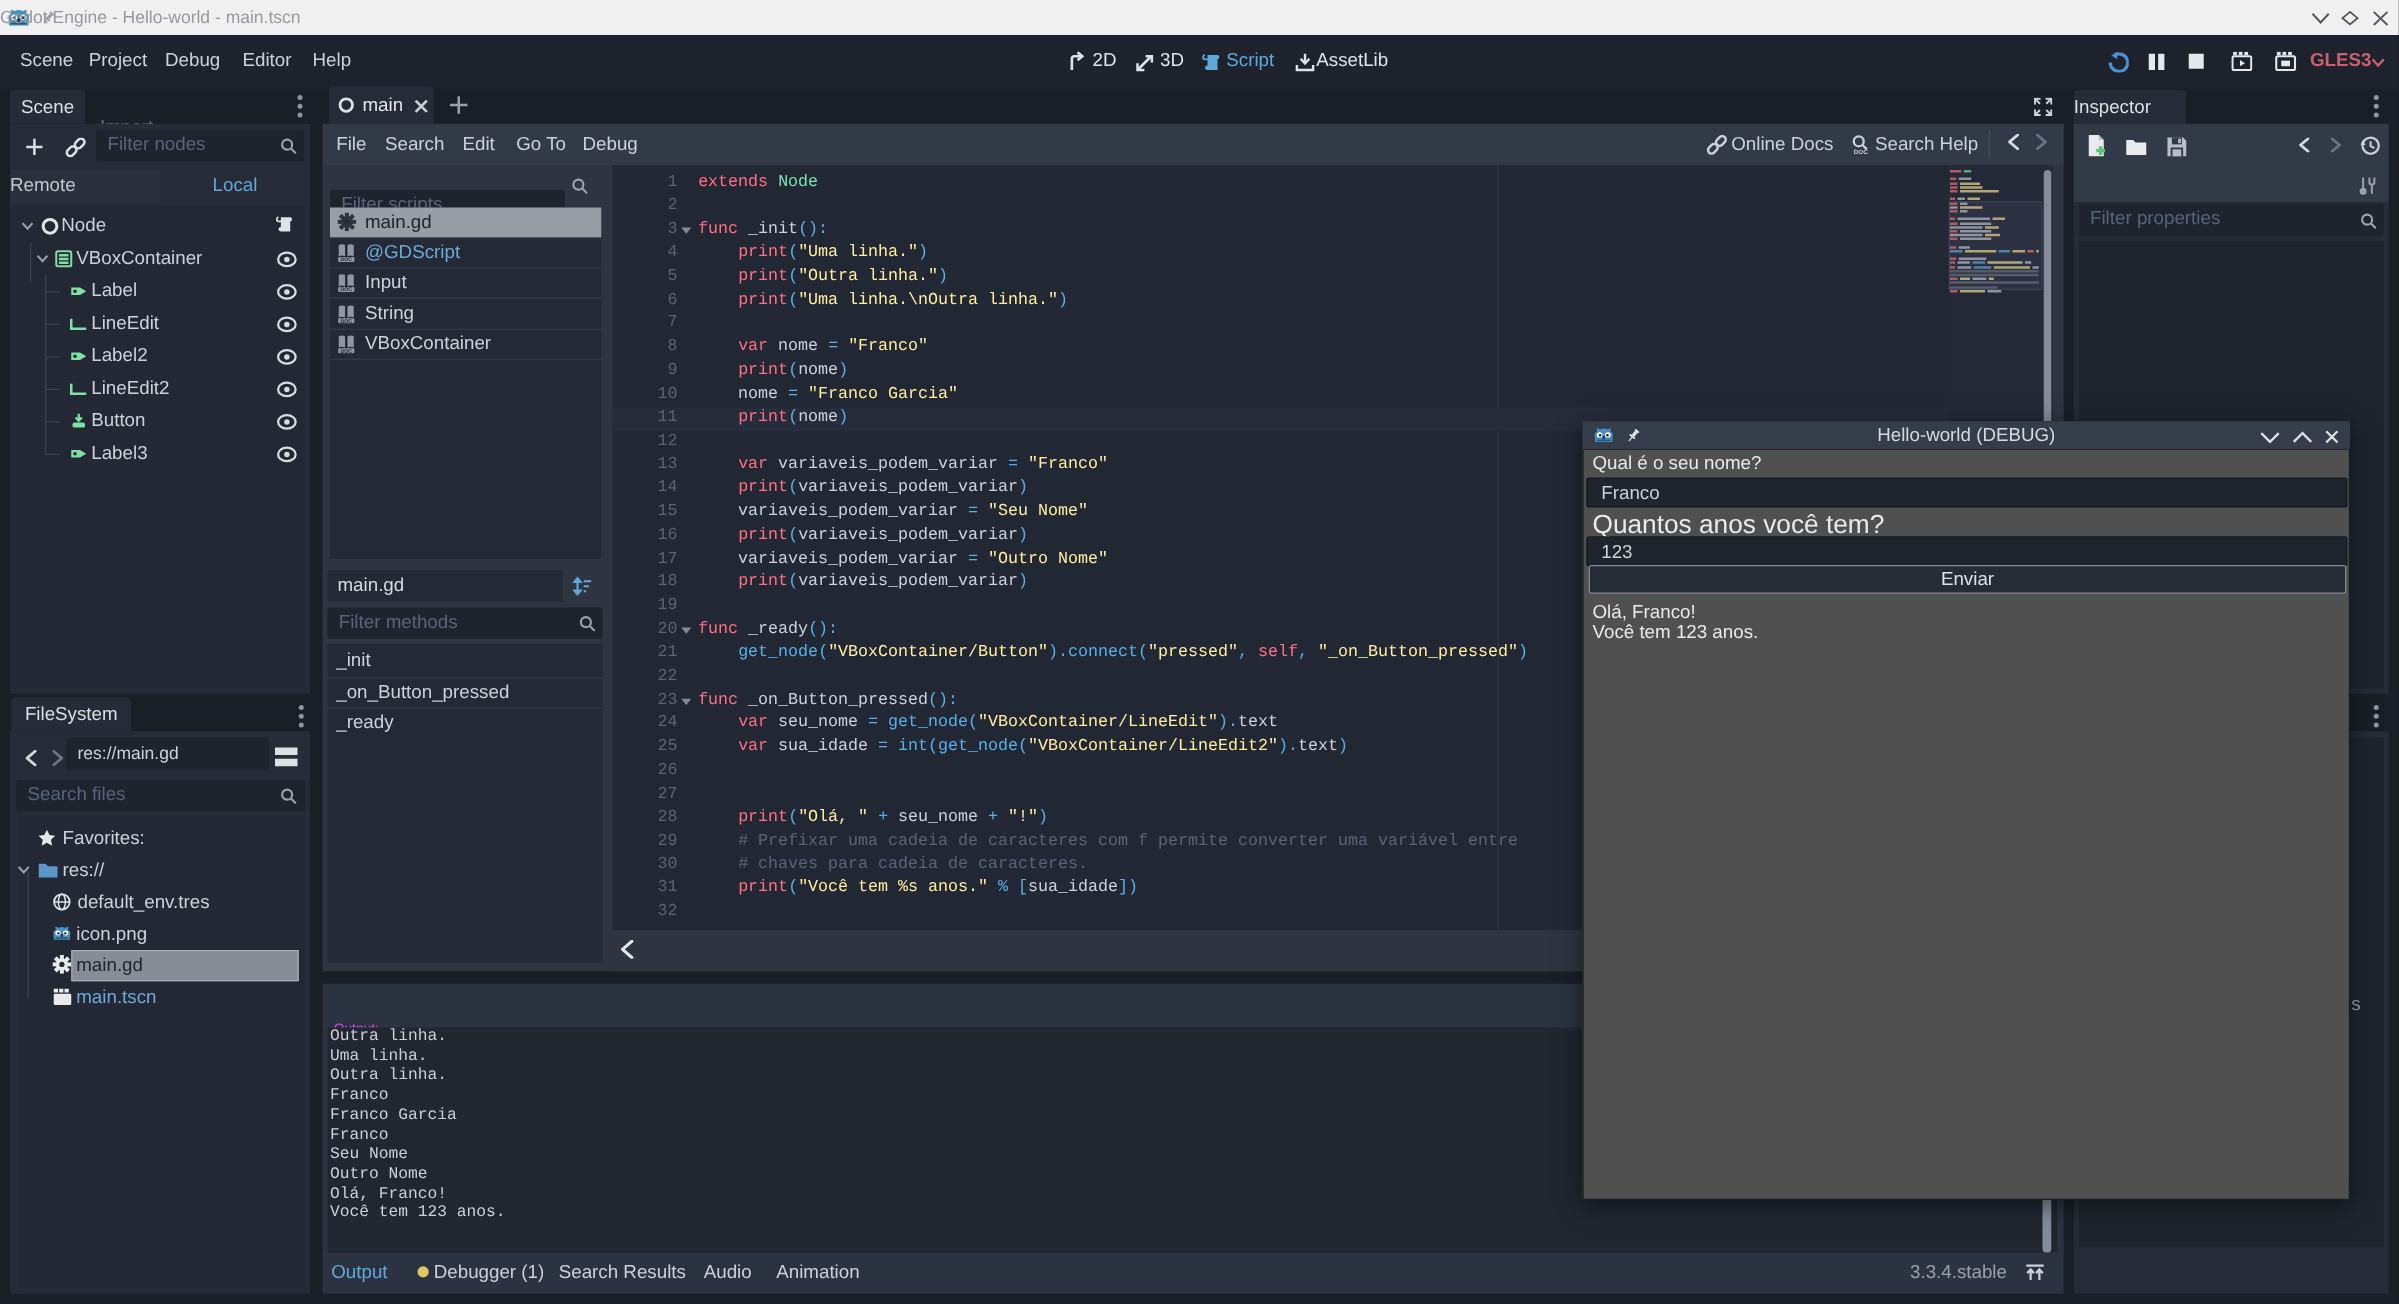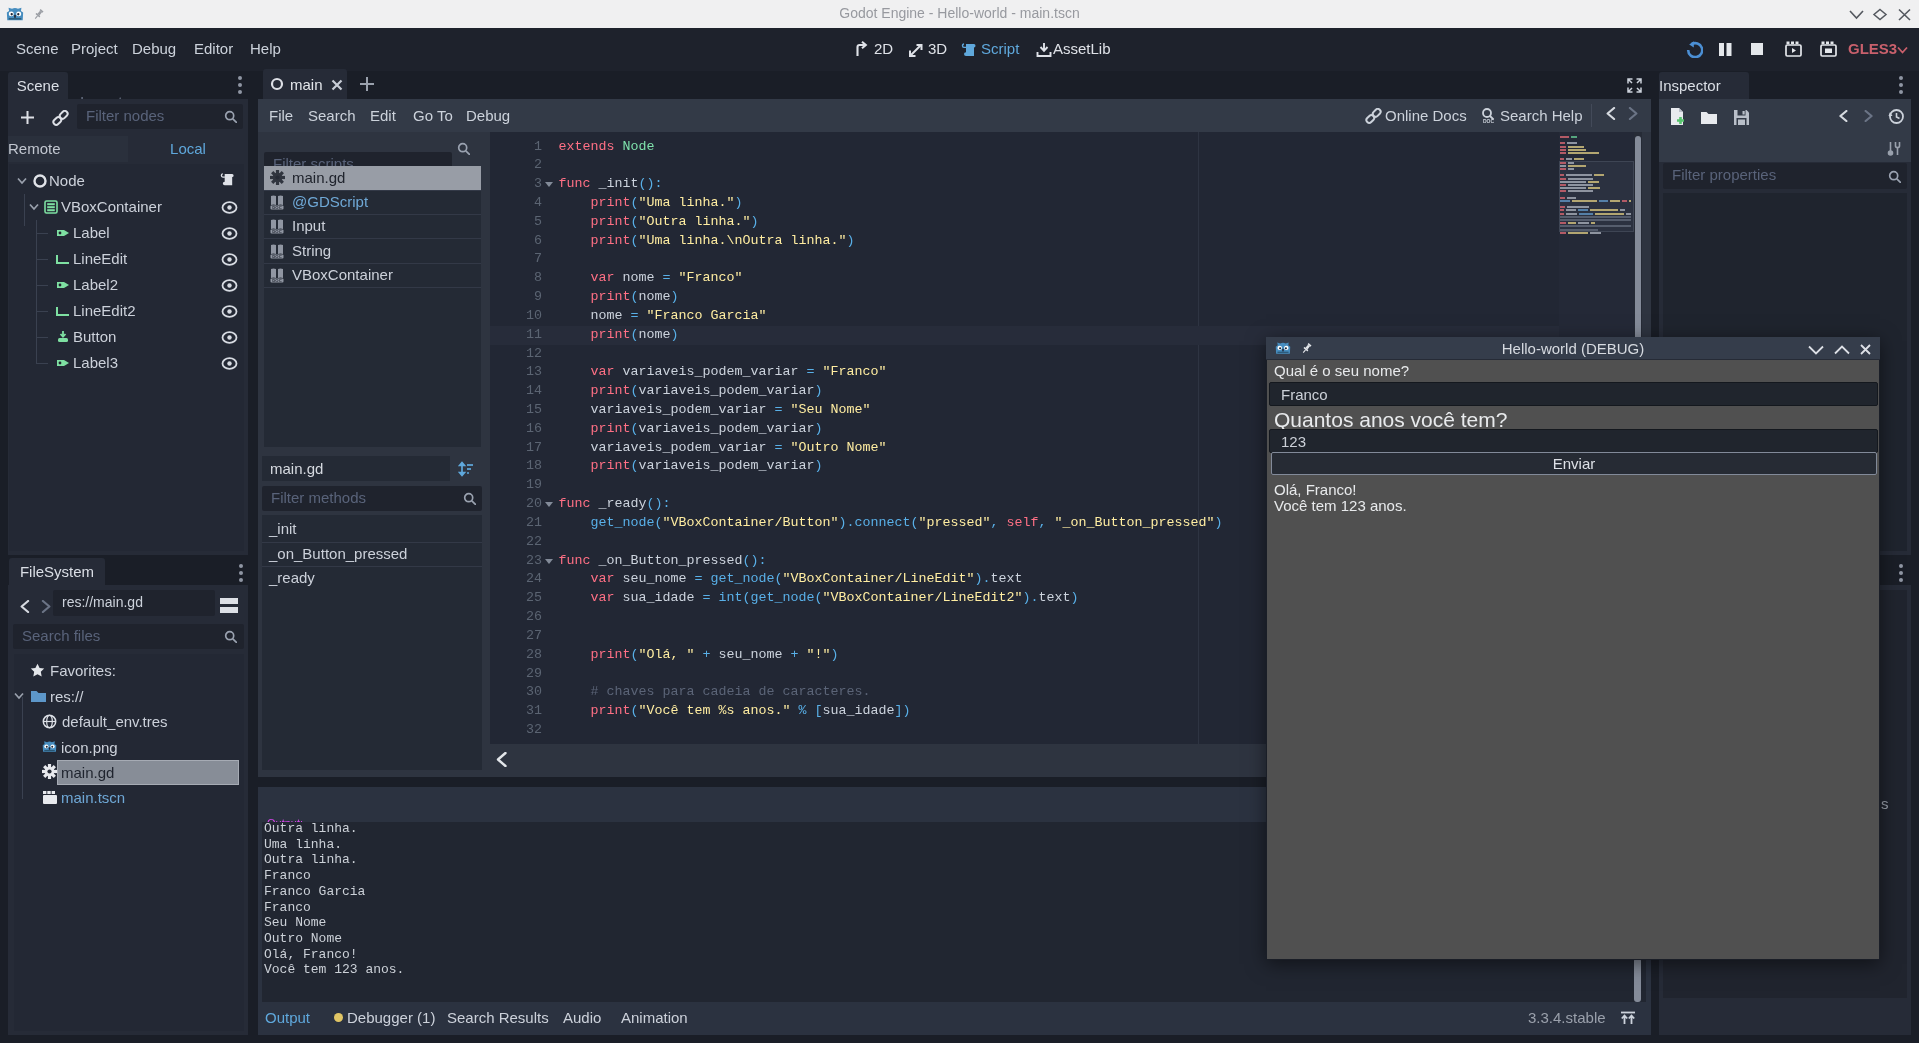--- a/index.html
+++ b/index.html
@@ -38,21 +38,21 @@
 <rect x="2.6" y="12.4" width="11.8" height="1.3" fill="#2a5673"></rect>
   </svg>
 <svg style="position:absolute;left:32px;top:8px" width="13" height="13" viewBox="0 0 13 13">
     <g transform="rotate(40 6.5 6.5)">
       <rect x="4.6" y="1" width="3.8" height="1.6" fill="#9b9ea4"></rect>
       <rect x="5.2" y="2.6" width="2.6" height="4" fill="#9b9ea4"></rect>
       <rect x="3.8" y="6.6" width="5.4" height="1.6" rx="0.8" fill="#9b9ea4"></rect>
       <rect x="6.1" y="8.2" width="1.1" height="3.6" fill="#9b9ea4"></rect>
     </g>
   </svg>
-<div class="abs" style="left:0;top:0;width:1919px;height:28px;text-align:center;font-size:14px;line-height:27px;color:#97999f">Godot Engine - Hello-world - main.tscn</div>
+<div class="abs" style="left:0;top:0;width:1919px;height:28px;text-align:left;font-size:14px;line-height:27px;color:#97999f">Godot Engine - Hello-world - main.tscn</div>
 <svg class="abs" style="left:1849px;top:8px" width="70" height="13" viewBox="0 0 70 13">
 <path d="M1 3 L7.5 10 L14 3" fill="none" stroke="#54585f" stroke-width="1.6"></path>
 <path d="M31 1.5 L37 6.5 L31 11.5 L25 6.5 Z" fill="none" stroke="#54585f" stroke-width="1.5"></path>
 <path d="M50 1.5 L61 12 M61 1.5 L50 12" stroke="#54585f" stroke-width="1.6"></path>
   </svg>
 <div class="abs" style="left:0;top:28px;width:1919px;height:43px;background:#1e222c"></div>
 <div class="menu-it" style="left:16px;top:28px">Scene</div>
 <div class="menu-it" style="left:71px;top:28px">Project</div>
 <div class="menu-it" style="left:132px;top:28px">Debug</div>
 <div class="menu-it" style="left:194px;top:28px">Editor</div>
@@ -477,21 +477,21 @@
 <div class="cl" style="top:570.4px"><i class="p">    </i><i class="k">var</i><i class="p"> seu_nome </i><i class="s">=</i><i class="p"> </i><i class="f">get_node</i><i class="s">(</i><i class="y">"VBoxContainer/LineEdit"</i><i class="s">).</i><i class="p">text</i></div>
 <div class="gut" style="top:589.2px">25</div>
 <div class="cl" style="top:589.2px"><i class="p">    </i><i class="k">var</i><i class="p"> sua_idade </i><i class="s">=</i><i class="p"> </i><i class="f">int</i><i class="s">(</i><i class="f">get_node</i><i class="s">(</i><i class="y">"VBoxContainer/LineEdit2"</i><i class="s">).</i><i class="p">text</i><i class="s">)</i></div>
 <div class="gut" style="top:608.0px">26</div>
 <div class="cl" style="top:608.0px"><i class="p">    </i></div>
 <div class="gut" style="top:626.8px">27</div>
 <div class="cl" style="top:626.8px"><i class="p">    </i></div>
 <div class="gut" style="top:645.6px">28</div>
 <div class="cl" style="top:645.6px"><i class="p">    </i><i class="k">print</i><i class="s">(</i><i class="y">"Olá, "</i><i class="p"> </i><i class="s">+</i><i class="p"> seu_nome </i><i class="s">+</i><i class="p"> </i><i class="y">"!"</i><i class="s">)</i></div>
 <div class="gut" style="top:664.5px">29</div>
-<div class="cl" style="top:664.5px"><i class="p">    </i></div>
+<div class="cl" style="top:664.5px"><i class="p">    </i><i class="c"># Prefixar uma cadeia de caracteres com f permite converter uma variável entre</i></div>
 <div class="gut" style="top:683.3px">30</div>
 <div class="cl" style="top:683.3px"><i class="p">    </i><i class="c"># chaves para cadeia de caracteres.</i></div>
 <div class="gut" style="top:702.1px">31</div>
 <div class="cl" style="top:702.1px"><i class="p">    </i><i class="k">print</i><i class="s">(</i><i class="y">"Você tem %s anos."</i><i class="p"> </i><i class="s">%</i><i class="p"> </i><i class="s">[</i><i class="p">sua_idade</i><i class="s">])</i></div>
 <div class="gut" style="top:720.9px">32</div>
 <div class="abs" style="left:1559px;top:132px;width:75px;height:612px;background:#242937"></div>
 <div class="abs" style="left:1559px;top:161px;width:75px;height:71px;background:#2b3140;border:1px solid #3e4554"></div>
 <div style="position:absolute;left:1560px;top:136.0px;width:9px;height:2px;background:#b35a66"></div>
 <div style="position:absolute;left:1571px;top:136.0px;width:6px;height:2px;background:#56a57e"></div>
 <div style="position:absolute;left:1560px;top:142.4px;width:5px;height:2px;background:#b35a66"></div>

